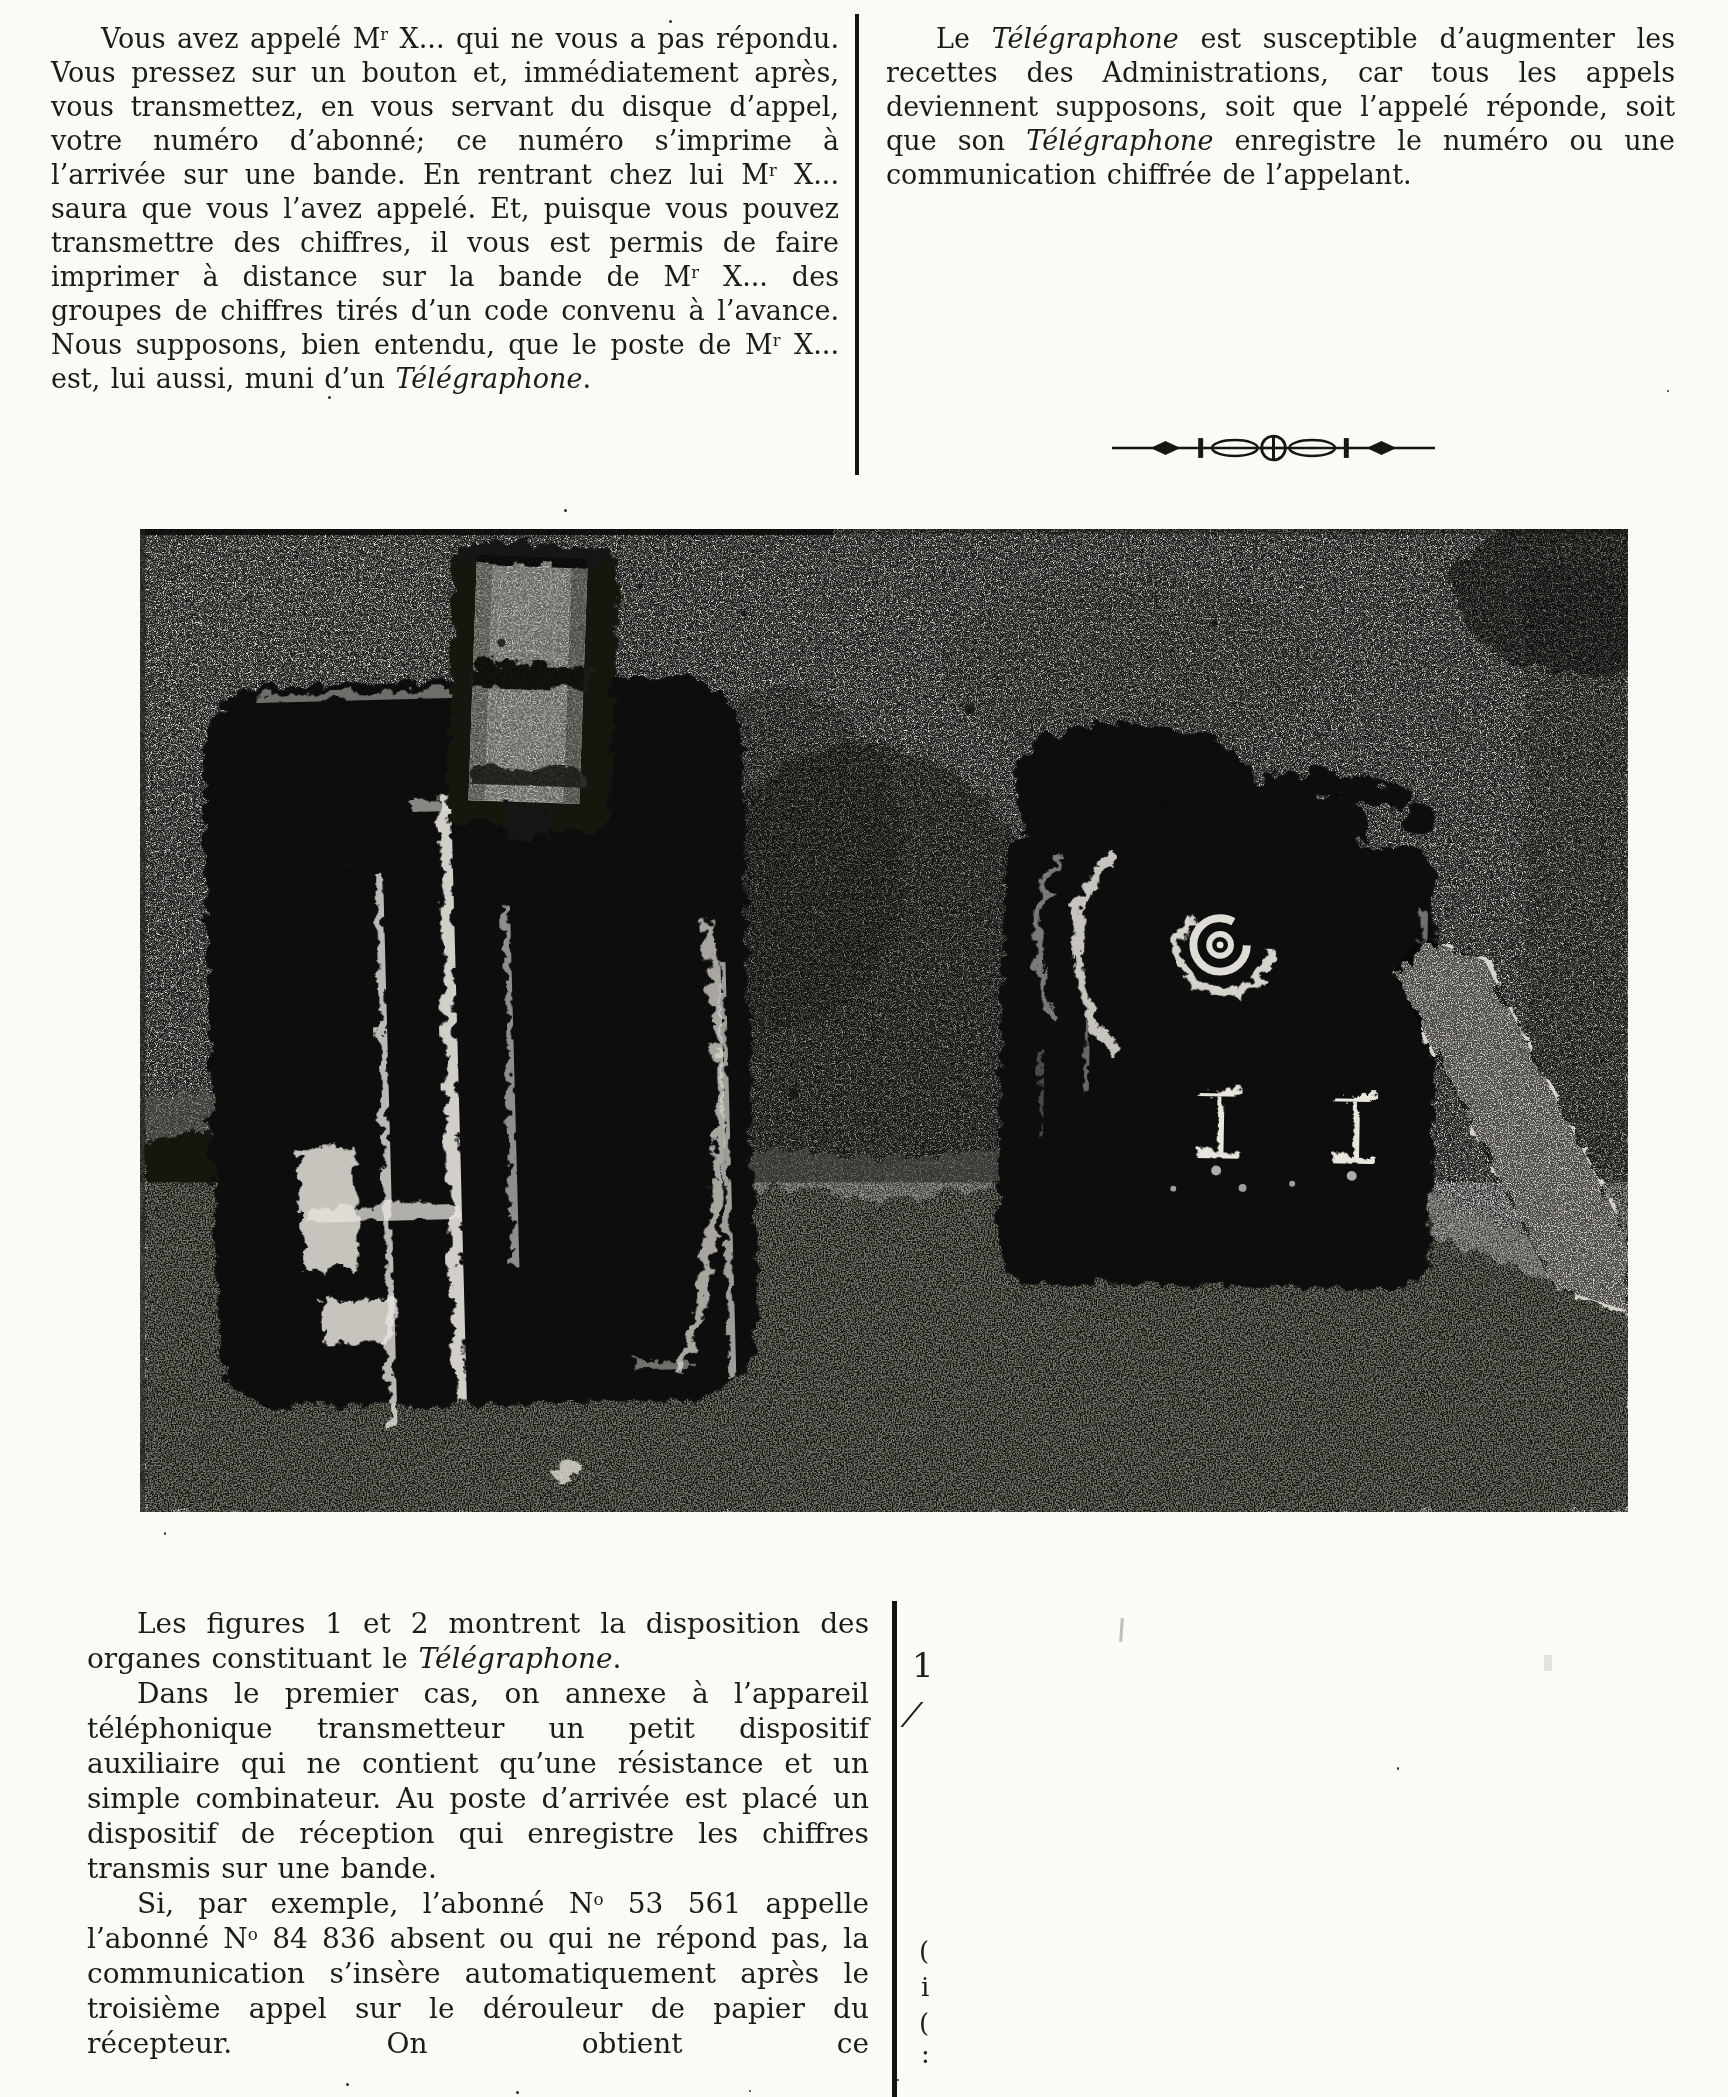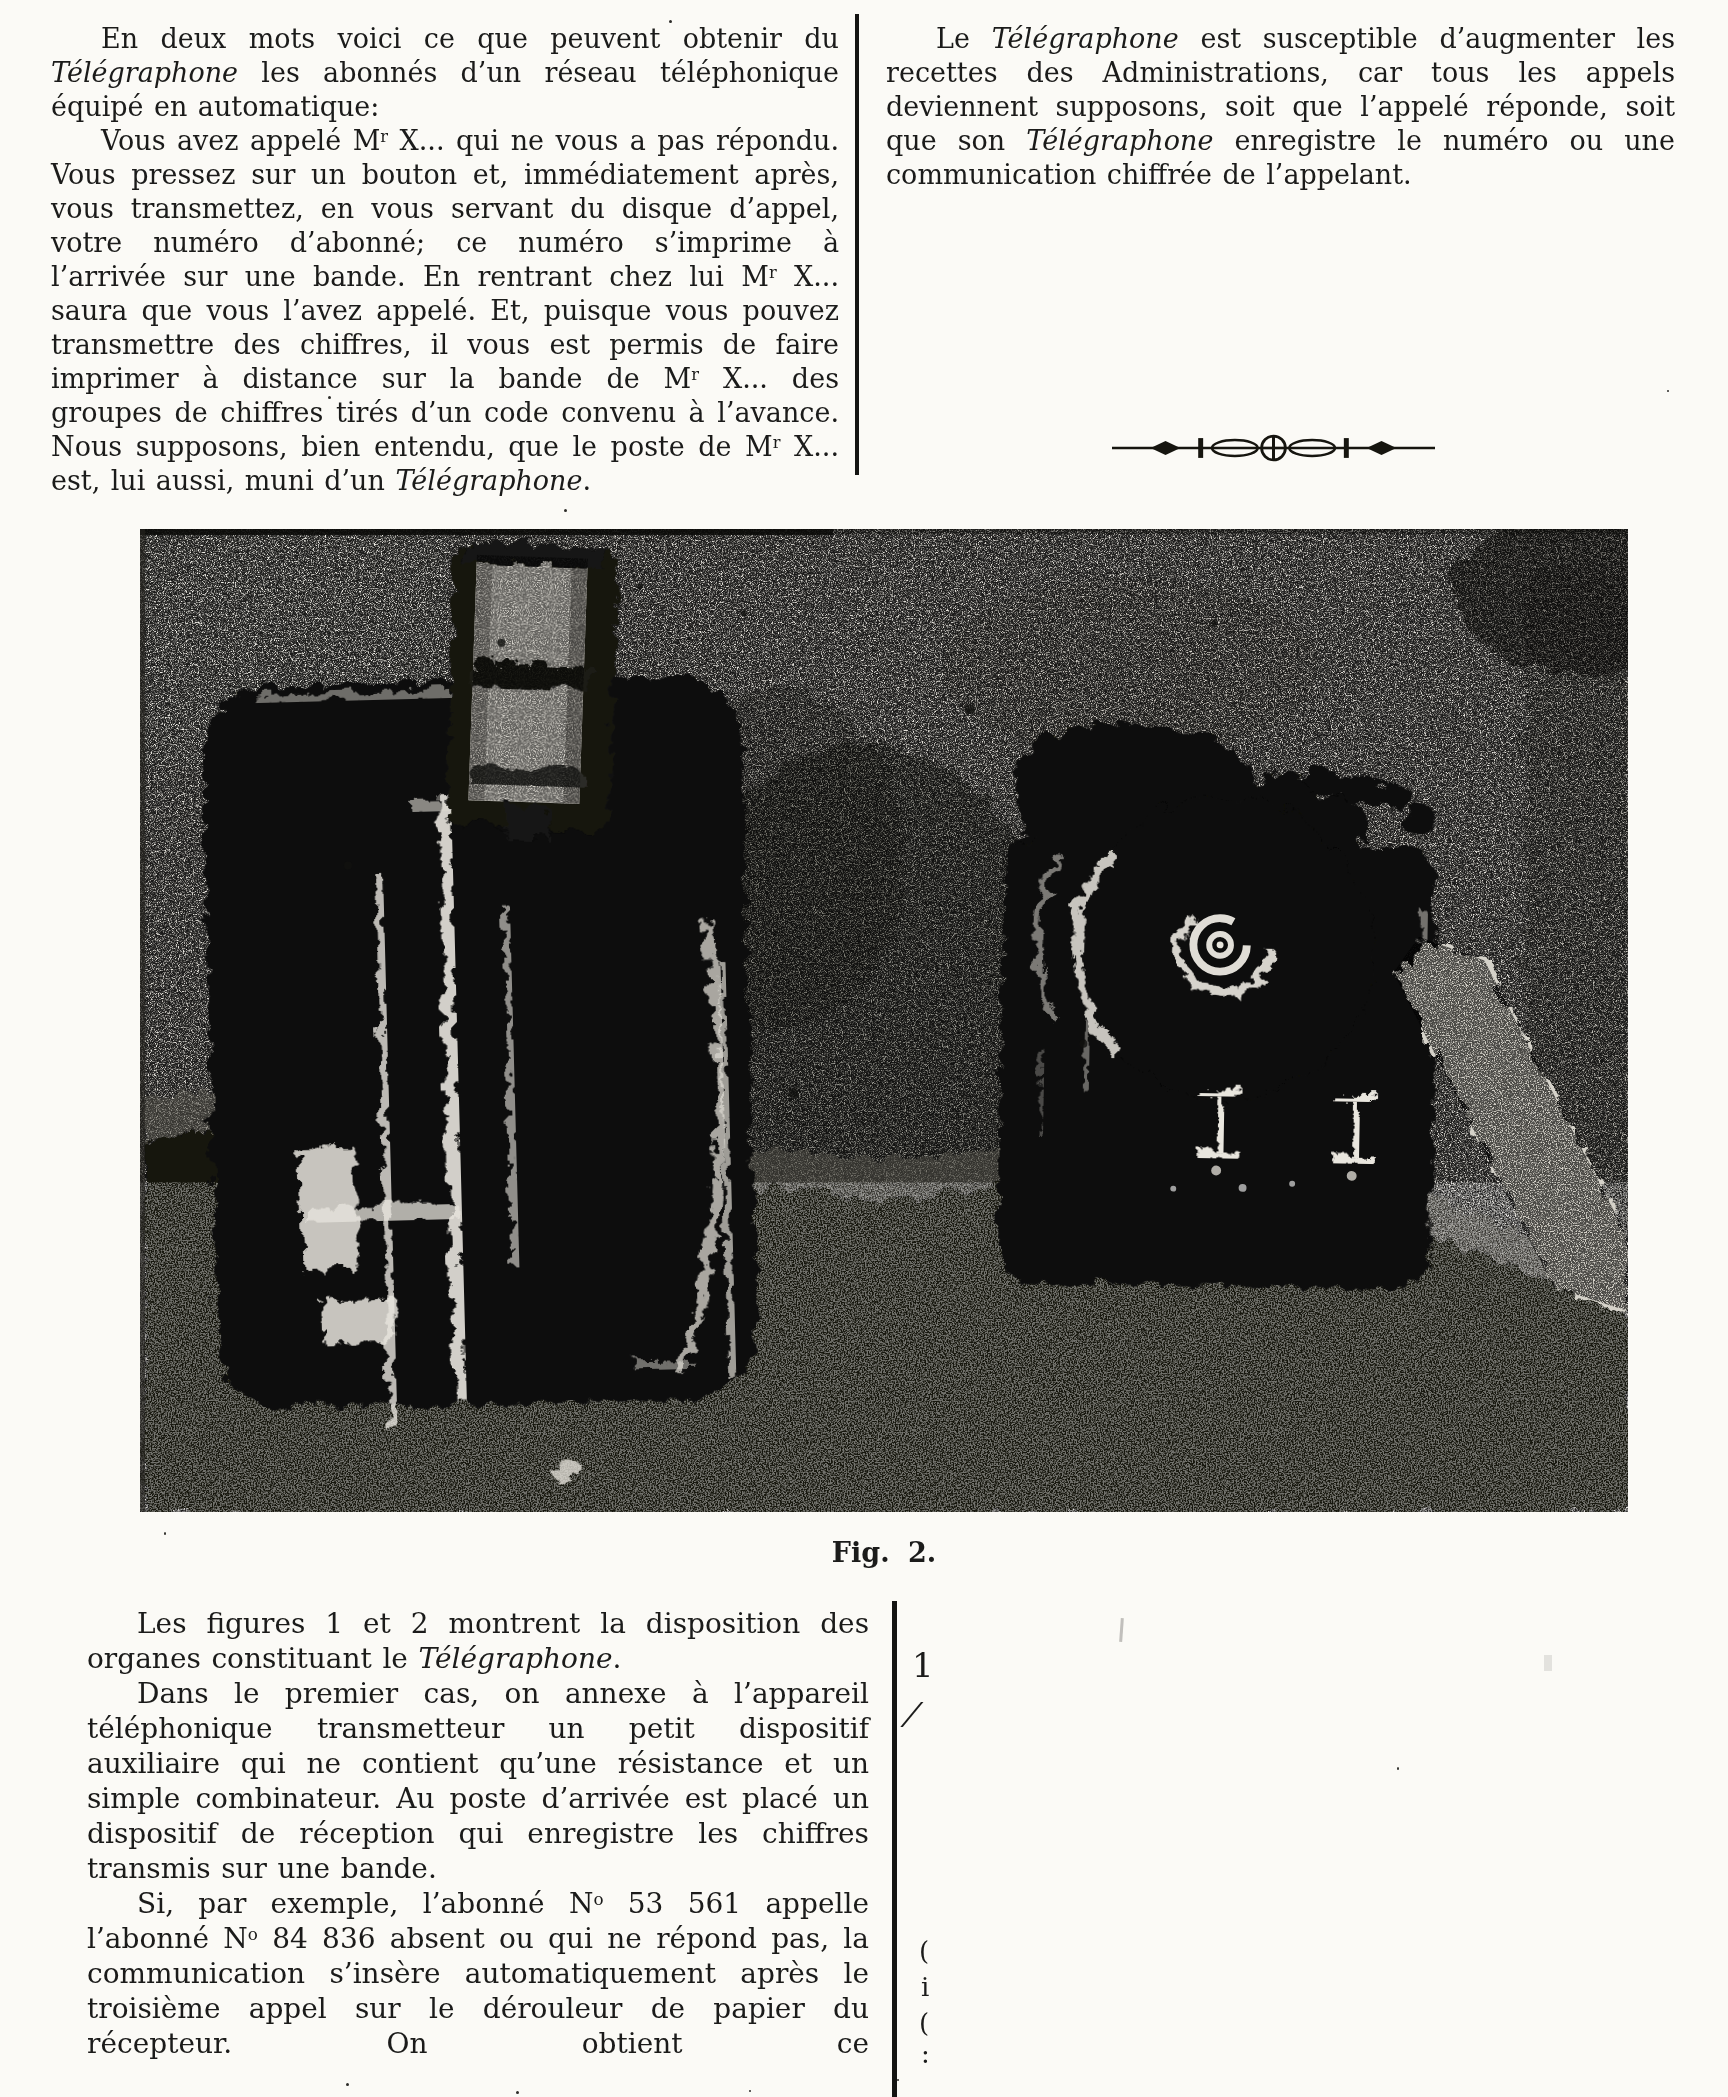--- a/index.html
+++ b/index.html
@@ -28,21 +28,20 @@
   .frag-small{font-size:26px;}
   .speck{position:absolute;background:#2c2b28;border-radius:50%;}
   .tick{position:absolute;background:#3a3935;}
 </style>
 </head>
 <body>
 
 <div class="page">
 
   <section class="col col-top" style="left:51px;top:22px;width:788px;" lang="fr">
-    <p class="para ind"><span>En deux mots voici ce que peuvent obtenir du </span><i>Télégraphone</i><span> les abonnés d’un réseau téléphonique équipé en automatique:</span></p>
     <p class="para ind"><span>Vous avez appelé M</span><sup>r</sup><span> X... qui ne vous a pas répondu. Vous pressez sur un bouton et, immédiatement après, vous transmettez, en vous servant du disque d’appel, votre numéro d’abonné; ce numéro s’imprime à l’arrivée sur une bande. En rentrant chez lui M</span><sup>r</sup><span> X... saura que vous l’avez appelé. Et, puisque vous pouvez transmettre des chiffres, il vous est permis de faire imprimer à distance sur la bande de M</span><sup>r</sup><span> X... des groupes de chiffres tirés d’un code convenu à l’avance. Nous supposons, bien entendu, que le poste de M</span><sup>r</sup><span> X... est, lui aussi, muni d’un </span><i>Télégraphone</i><span>.</span></p>
   </section>
 
   <div class="vrule" style="left:855px;top:14px;width:4px;height:461px;"></div>
 
   <section class="col col-top" style="left:886px;top:22px;width:789px;" lang="fr">
     <p class="para ind"><span>Le </span><i>Télégraphone</i><span> est susceptible d’augmenter les recettes des Administrations, car tous les appels deviennent supposons, soit que l’appelé réponde, soit que son </span><i>Télégraphone</i><span> enregistre le numéro ou une communication chiffrée de l’appelant.</span></p>
   </section>
 
   <svg class="ornament" width="323" height="28" viewBox="0 0 326 28">
@@ -171,21 +170,20 @@
         <circle cx="210" cy="340" r="4"></circle>
       <circle cx="660" cy="570" r="5"></circle>
         <circle cx="953" cy="520" r="4"></circle>
     </g>
 
     <rect x="0" y="0" width="700" height="6" fill="#0c0c0a" opacity="0.92"></rect>
     <rect x="700" y="0" width="803" height="5" fill="#0c0c0a" opacity="0.4"></rect>
     <rect x="0" y="0" width="5" height="993" fill="#23221e" opacity="0.7"></rect>
   </svg>
 
-  <div class="caption">Fig. 2.</div>
 
   <section class="col col-bottom" style="left:87px;top:1606px;width:782px;" lang="fr">
     <p class="para ind"><span>Les figures 1 et 2 montrent la disposition des organes constituant le </span><i>Télégraphone</i><span>.</span></p>
     <p class="para ind"><span>Dans le premier cas, on annexe à l’appareil téléphonique transmetteur un petit dispositif auxiliaire qui ne contient qu’une résistance et un simple combinateur. Au poste d’arrivée est placé un dispositif de réception qui enregistre les chiffres transmis sur une bande.</span></p>
     <p class="para ind jlast"><span>Si, par exemple, l’abonné N</span><sup>o</sup><span> 53 561 appelle l’abonné N</span><sup>o</sup><span> 84 836 absent ou qui ne répond pas, la communication s’insère automatiquement après le troisième appel sur le dérouleur de papier du récepteur. On obtient ce</span></p>
   </section>
 
   <div class="vrule" style="left:892px;top:1601px;width:5px;height:497px;"></div>
 
   <span class="frag frag-big" style="left:912px;top:1645px;">1</span>

